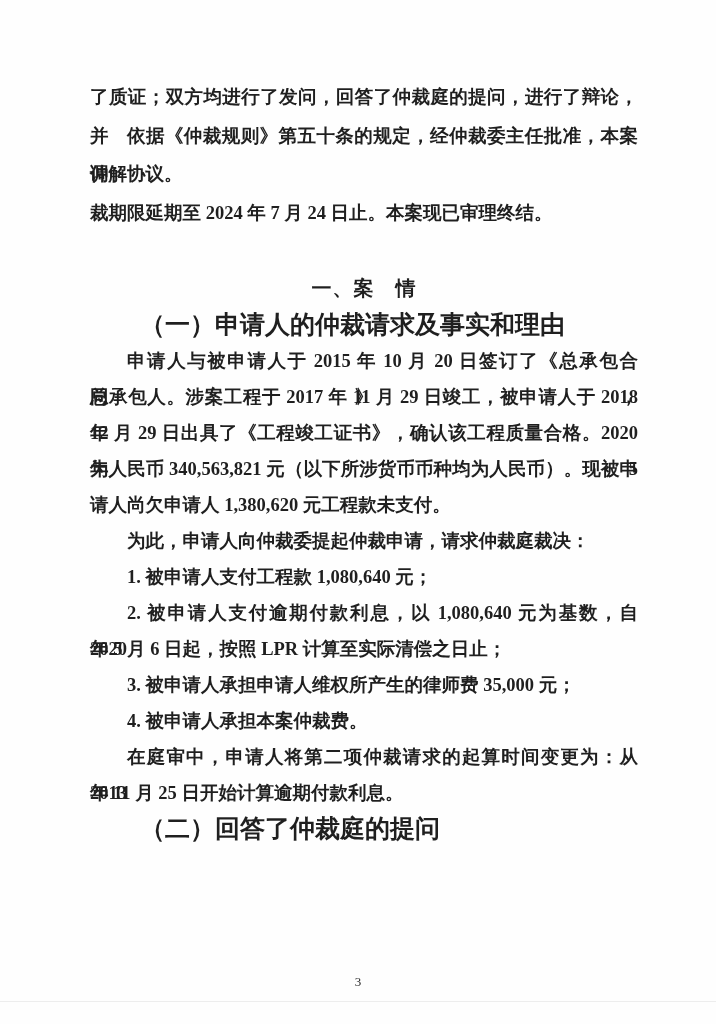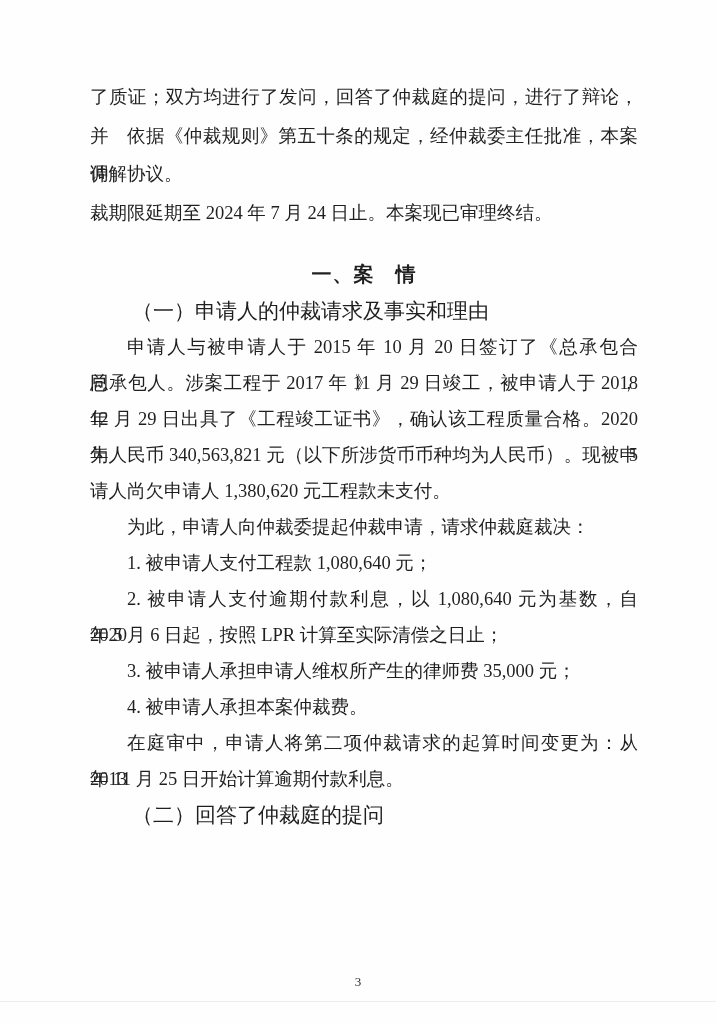--- a/index.html
+++ b/index.html
@@ -25,47 +25,48 @@
     top: 78px;
     left: 90px;
     width: 548px;
   }
   .line {
     height: 36px;
     line-height: 36px;
     font-size: 18.5px;
     white-space: nowrap;
     text-align: left;
+    font-weight: bold;
   }
   .line.sectA {
     height: 38.5px;
     line-height: 38.5px;
   }
   .line.fill {
     white-space: normal;
     text-align: justify;
     text-align-last: justify;
     text-justify: inter-character;
   }
   .line.indent {
     text-indent: 2em;
   }
   .line.heading1 {
     height: 38px;
     line-height: 38px;
-    margin-top: 23px;
+    margin-top: 37px;
     font-weight: bold;
     font-size: 20px;
     text-align: center;
     letter-spacing: 1px;
     white-space: nowrap;
   }
   .line.heading2 {
-    font-weight: normal;
-    font-size: 21px;
+    font-weight: bold;
+    font-size: 25px;
   }
   .page-number {
     position: absolute;
     top: 974px;
     left: 0;
     right: 0;
     text-align: center;
     font-size: 13px;
     color: #2a2a2a;
   }

